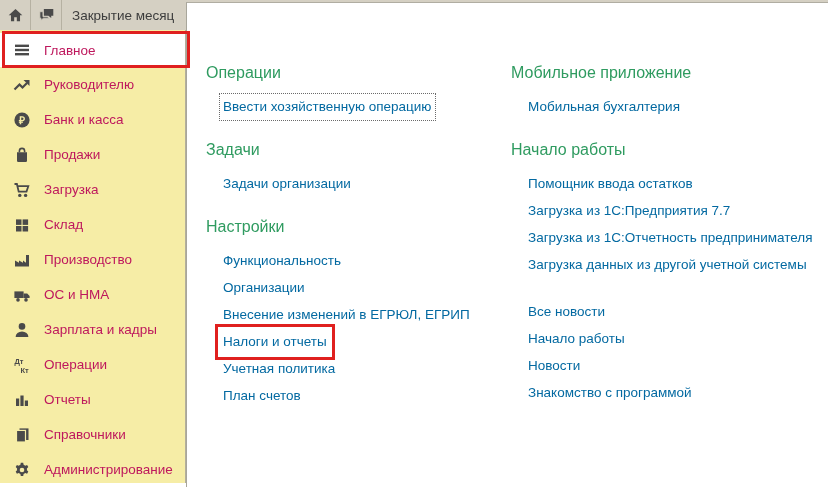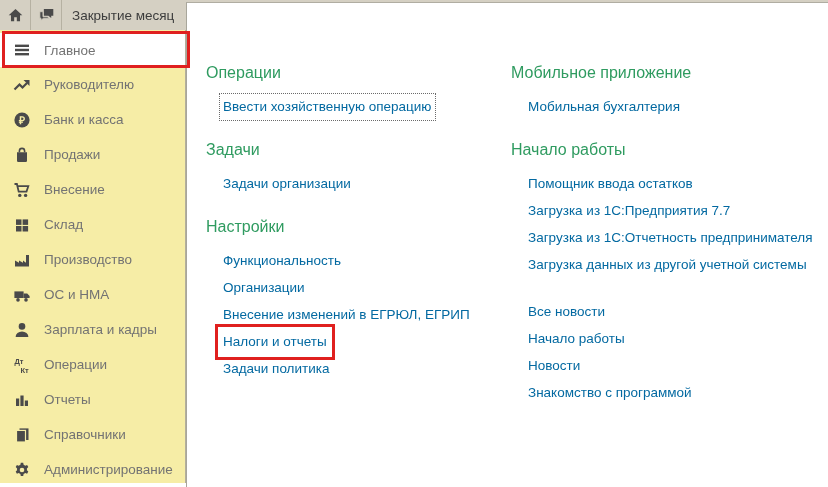--- a/index.html
+++ b/index.html
@@ -14,21 +14,21 @@
             border-right:1px solid #b6b1a2; cursor:pointer; }
   .tb-tab { display:flex; align-items:center; padding:0 10px; max-width:125px;
             overflow:hidden; white-space:nowrap; font-size:13.5px; color:#3c3c3c;text-align:right; }
 
   
   .sidebar { position:absolute; left:0; top:30px; width:186px; height:453px;
              background:#f6eda6; border-right:1px solid #b3af9c; padding-top:3px; }
   .side-item { height:35px; display:flex; align-items:center; padding-left:12px;
                cursor:pointer; }
   .side-item.selected { background:#ffffff; height:34px; }
-  .side-label { margin-left:12px; font-size:13.5px; color:#737373; white-space:nowrap; }
+  .side-label { margin-left:12px; font-size:13.5px; color:#be185d; white-space:nowrap; }
   .icon { width:20px; height:18px; display:inline-flex; align-items:center;
           justify-content:center; flex:0 0 20px; }
   .icon svg { display:block; }
 
   
   .panel { position:absolute; left:186px; top:2px; width:642px; height:485px;
            background:#fff; border-left:1px solid #a8a69b; border-top:1px solid #b0ada2;
            padding:60px 0 0 19px; }
   .columns { display:flex; }
   .fm-col-1 { width:305px; flex:0 0 305px; }
@@ -111,21 +111,21 @@
         <span class="side-label">Продажи</span>
       </div>
       <div class="side-item">
         <span class="icon">
           <svg width="18" height="18" viewBox="0 0 18 18">
             <path d="M1.5 3 h2.4 l1.8 7.6 h7.8 l1.8 -5.4 h-10.6" fill="none" stroke="#4a4a4a" stroke-width="1.8"></path>
             <circle cx="6.8" cy="14.4" r="1.7" fill="#4a4a4a"></circle>
             <circle cx="12.6" cy="14.4" r="1.7" fill="#4a4a4a"></circle>
           </svg>
         </span>
-        <span class="side-label">Внесение</span>
+        <span class="side-label">Загрузка</span>
       </div>
       <div class="side-item">
         <span class="icon">
           <svg width="18" height="18" viewBox="0 0 18 18" fill="#4a4a4a">
             <rect x="3" y="3.4" width="5.5" height="5.5"></rect>
             <rect x="9.6" y="3.4" width="5.5" height="5.5"></rect>
             <rect x="3" y="10" width="5.5" height="5.5"></rect>
             <rect x="9.6" y="10" width="5.5" height="5.5"></rect>
           </svg>
         </span>
@@ -208,21 +208,22 @@
           <div class="fm-section">
             <div class="fm-title">Задачи</div>
             <div class="fm-item"><span class="">Задачи организации</span></div>
           </div>
           <div class="fm-section">
             <div class="fm-title">Настройки</div>
             <div class="fm-item"><span class="">Функциональность</span></div>
             <div class="fm-item"><span class="">Организации</span></div>
             <div class="fm-item"><span class="">Внесение изменений в ЕГРЮЛ, ЕГРИП</span></div>
             <div class="fm-item"><span class="annotated">Налоги и отчеты</span></div>
-            <div class="fm-item"><span class="">Задачи политика</span></div>
+            <div class="fm-item"><span class="">Учетная политика</span></div>
+            <div class="fm-item"><span class="">План счетов</span></div>
           </div>
         </div>
         <div class="fm-col-2">
           <div class="fm-section">
             <div class="fm-title">Мобильное приложение</div>
             <div class="fm-item"><span class="">Мобильная бухгалтерия</span></div>
           </div>
           <div class="fm-section">
             <div class="fm-title">Начало работы</div>
             <div class="fm-item"><span class="">Помощник ввода остатков</span></div>

